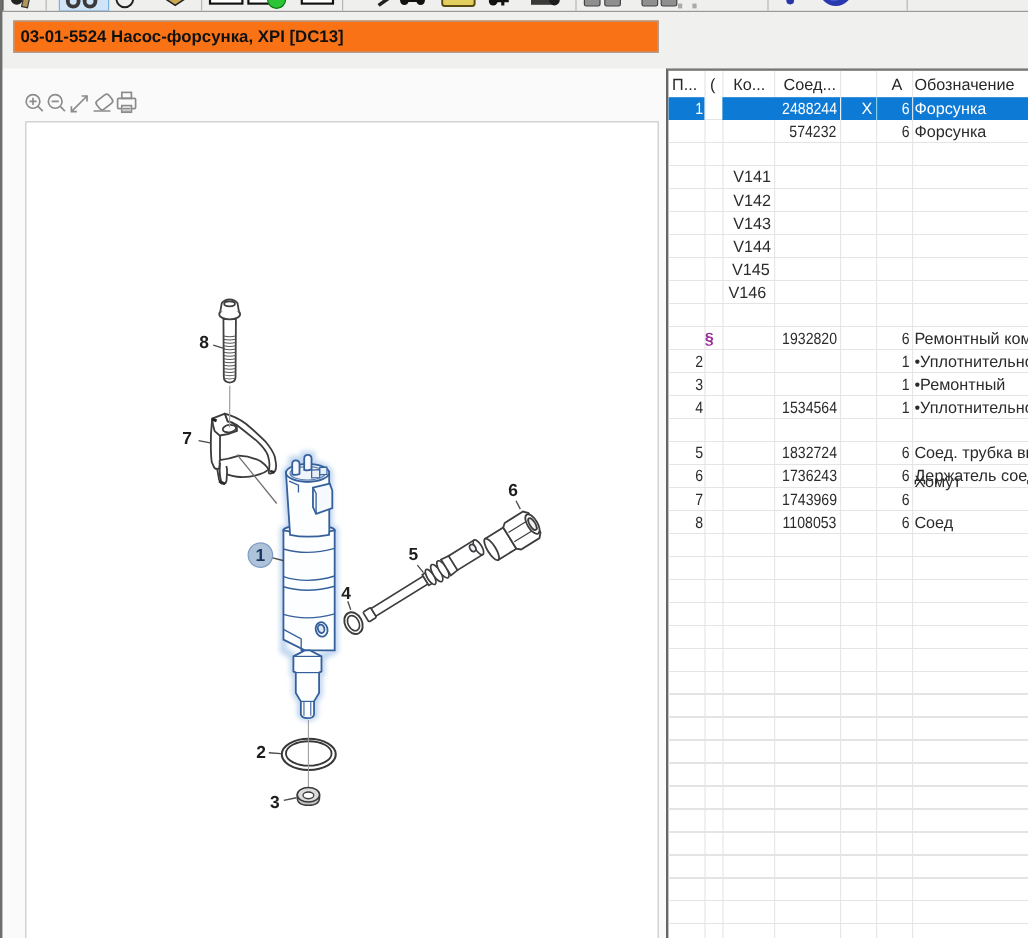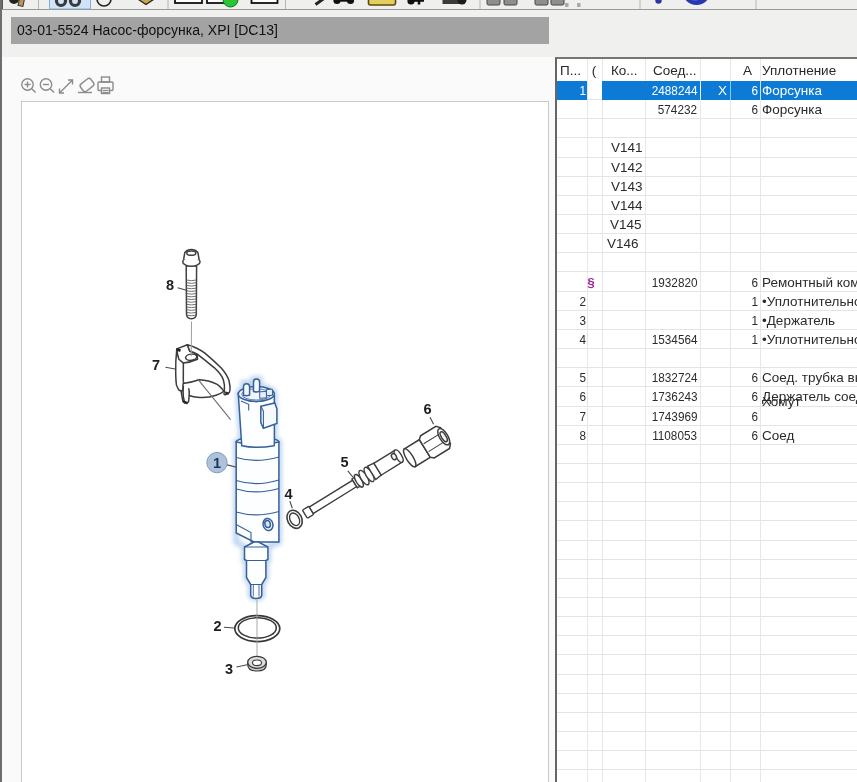--- a/index.html
+++ b/index.html
@@ -2,21 +2,21 @@
 <html><head>
 <meta charset="utf-8">
 <style>
   * { margin:0; padding:0; box-sizing:border-box; }
   html,body { width:857px; height:782px; overflow:hidden; background:#f0f0ef;
     font-family:"Liberation Sans", sans-serif; }
   #toolbar { position:absolute; left:0; top:0; width:857px; height:10px;
     background:#efefee; border-bottom:1px solid #999; overflow:hidden; }
   #titlewrap { position:absolute; left:0; top:11px; width:857px; height:46px; background:#f0f0ef; }
   #titlebox { position:absolute; left:11px; top:6px; width:538px; height:27px;
-    border:1px solid #a3a3a3; background:#a3a3a3; font-size:14px; font-weight:normal;
+    border:1px solid #a3a3a3; background:#f97316; font-size:14px; font-weight:bold;
     color:#111; line-height:25px; padding-left:5px; letter-spacing:0px; }
   #leftpanel { position:absolute; left:2px; top:57px; width:553px; height:725px; background:#fafafa; }
   #drawarea { position:absolute; left:19px; top:44px; width:528px; height:682px;
     border:1px solid #c9c9c9; background:#fff; }
   #winborder { position:absolute; left:0; top:0; width:2px; height:782px; background:#6e6e6e; }
   #table { position:absolute; left:555px; top:57px; width:302px; height:725px;
     background:#fff; border-left:2px solid #666; border-top:2px solid #777; overflow:hidden; }
   .cl { position:absolute; top:0; width:1px; height:725px; background:#e7e7e7; }
   #rows { position:absolute; left:0; top:22px; width:302px; height:703px;
     background:repeating-linear-gradient(to bottom, transparent 0px, transparent 18.15px, #e4e4e4 18.15px, #e4e4e4 19.15px); }
@@ -239,21 +239,21 @@
   <div class="cl" style="left:143px"></div>
   <div class="cl" style="left:173px"></div>
   <div class="cl" style="left:203px"></div>
   <div id="rows"></div>
   <div id="hdr">
       <div class="hd" style="left:3px">П...</div>
 <div class="hd" style="left:31px;width:12px;text-align:center">(</div>
 <div class="hd" style="left:54px">Ко...</div>
 <div class="hd" style="left:96px">Соед...</div>
 <div class="hd r" style="left:168px;width:27px">А</div>
-<div class="hd" style="left:205px">Уплотнение</div>
+<div class="hd" style="left:205px">Обозначение</div>
     </div>
   <div id="cells">
       <div style="position:absolute;left:0;top:22px;width:30px;height:19px;background:#0d7ad6"></div>
 <div style="position:absolute;left:45px;top:22px;width:257px;height:19px;background:#0d7ad6"></div>
 <div style="position:absolute;left:143px;top:22px;width:1px;height:19px;background:#e8f1fa"></div>
 <div style="position:absolute;left:173px;top:22px;width:1px;height:19px;background:#7ed0e8"></div>
 <div style="position:absolute;left:203px;top:22px;width:1px;height:19px;background:#cfe3f5"></div>
 <div class="c w r n" style="left:2px;top:22.0px;width:27px">1</div>
       <div class="c w r n" style="left:88px;top:22.0px;width:52px">2488244</div>
       <div class="c w" style="left:150.5px;top:22.0px;width:30px;text-align:center">X</div>
@@ -270,21 +270,21 @@
 <div class="c" style="left:50px;top:175.2px">V146</div>
 <div class="c" style="left:28px;top:213.5px;width:12px;text-align:center;color:#9b2d9b;font-weight:bold">§</div>
       <div class="c r n" style="left:88px;top:213.5px;width:52px">1932820</div>
       <div class="c r n" style="left:168px;top:213.5px;width:33px">6</div>
       <div class="c" style="left:205px;top:213.5px">Ремонтный комплект</div>
 <div class="c r n" style="left:2px;top:232.6px;width:27px">2</div>
       <div class="c r n" style="left:168px;top:232.6px;width:33px">1</div>
       <div class="c" style="left:205px;top:232.6px">•Уплотнительное кольцо</div>
 <div class="c r n" style="left:2px;top:251.8px;width:27px">3</div>
       <div class="c r n" style="left:168px;top:251.8px;width:33px">1</div>
-      <div class="c" style="left:205px;top:251.8px">•Держатель</div>
+      <div class="c" style="left:205px;top:251.8px">•Ремонтный</div>
 <div class="c r n" style="left:2px;top:270.9px;width:27px">4</div>
       <div class="c r n" style="left:88px;top:270.9px;width:52px">1534564</div>
       <div class="c r n" style="left:168px;top:270.9px;width:33px">1</div>
       <div class="c" style="left:205px;top:270.9px">•Уплотнительное кольцо</div>
 <div class="c r n" style="left:2px;top:309.2px;width:27px">5</div>
       <div class="c r n" style="left:88px;top:309.2px;width:52px">1832724</div>
       <div class="c r n" style="left:168px;top:309.2px;width:33px">6</div>
       <div class="c" style="left:205px;top:309.2px">Соед. трубка высокого давления</div>
 <div class="c r n" style="left:2px;top:328.4px;width:27px">6</div>
       <div class="c r n" style="left:88px;top:328.4px;width:52px">1736243</div>

